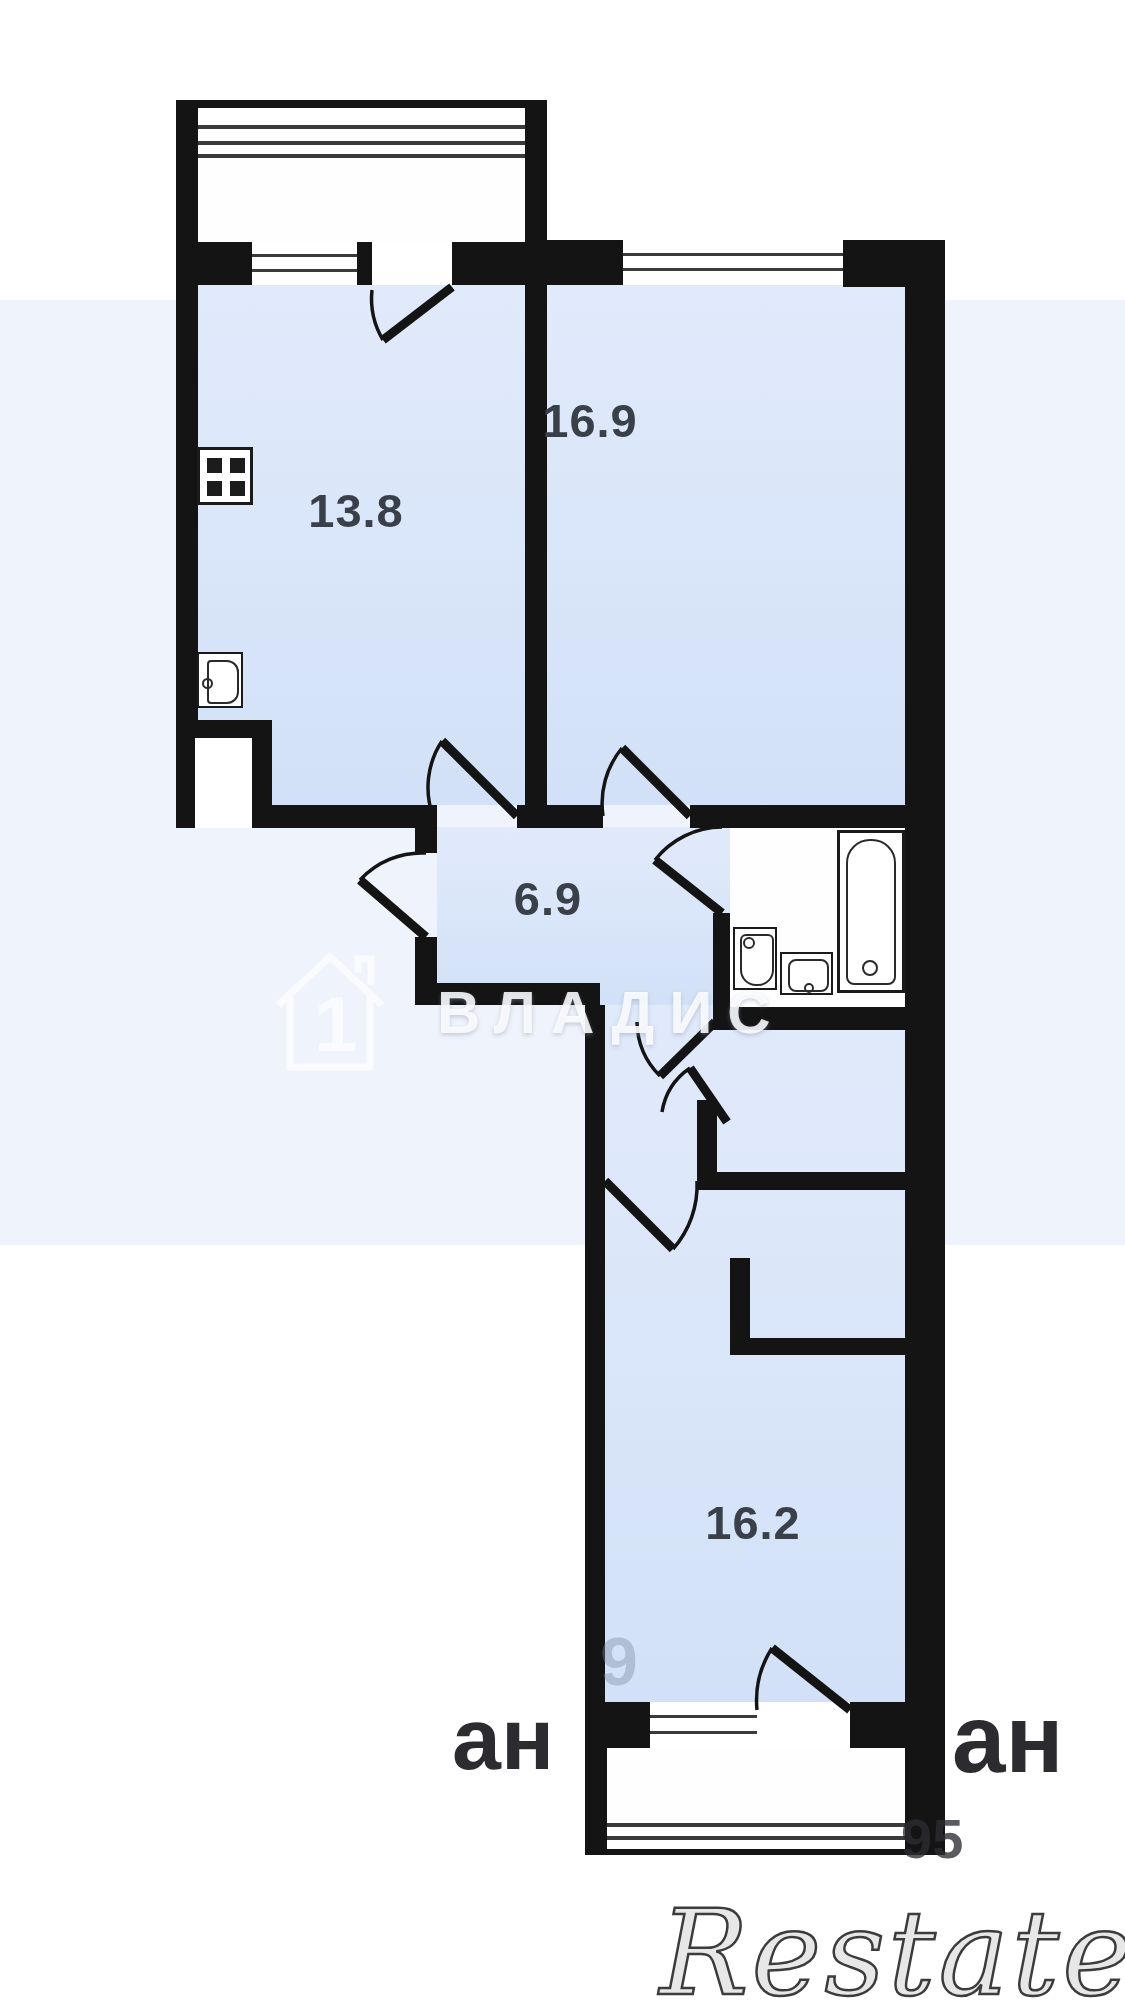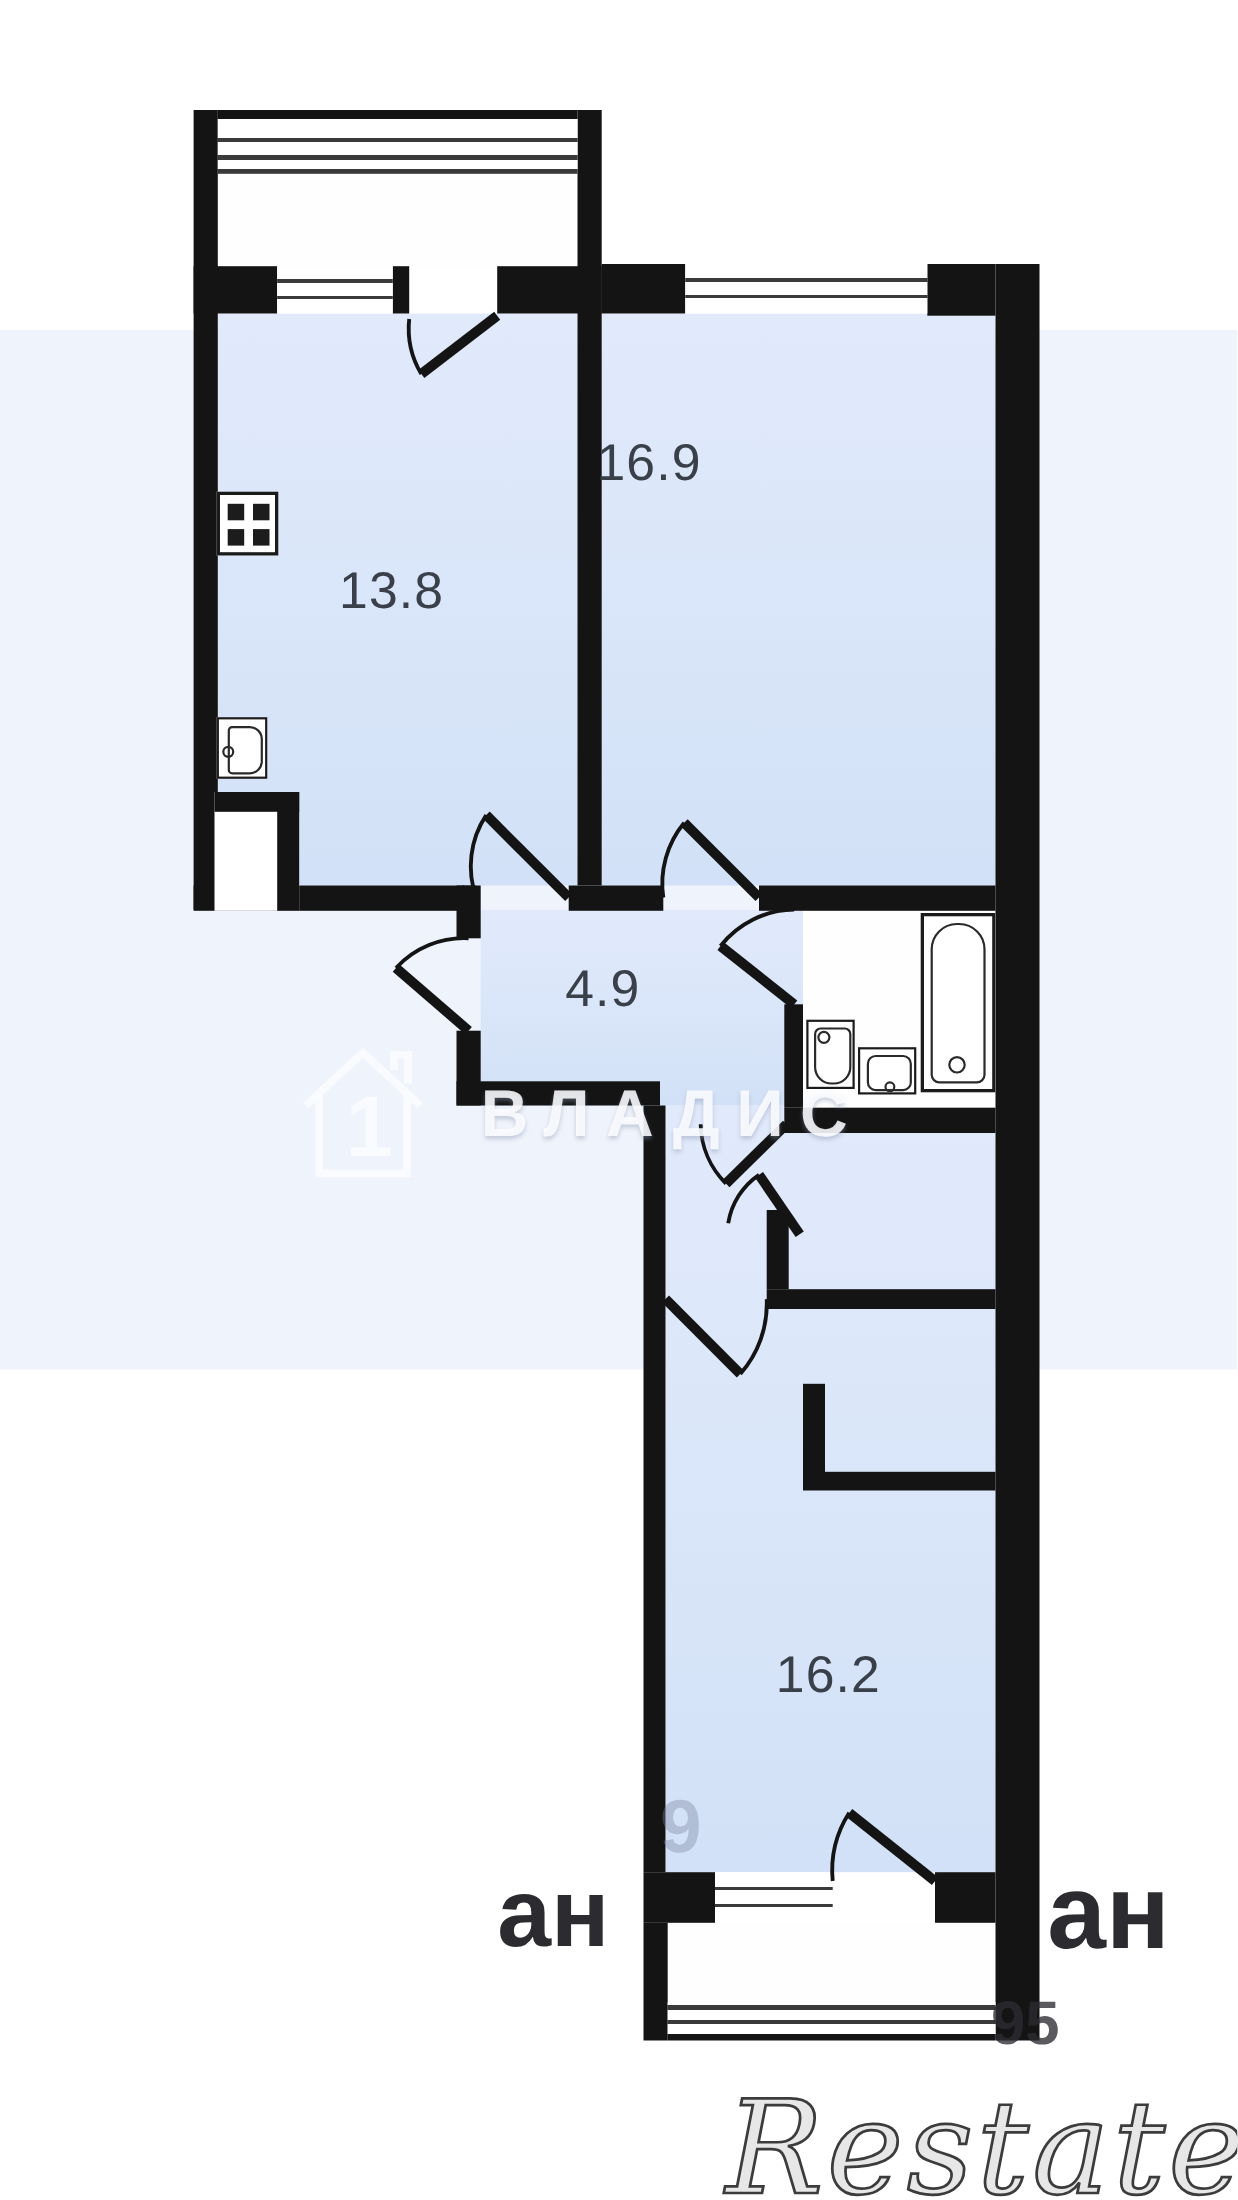--- a/index.html
+++ b/index.html
@@ -3,21 +3,21 @@
 <meta charset="utf-8">
 <style>
   html,body{margin:0;padding:0;background:#ffffff;}
   #stage{position:relative;width:1125px;height:2000px;overflow:hidden;background:#ffffff;
          font-family:"Liberation Sans", sans-serif;}
   .abs{position:absolute;}
   .wall{position:absolute;background:#141414;}
   .blue{position:absolute;background:linear-gradient(180deg,#e1eafb 0%,#d2e1f7 100%);}
   .white{position:absolute;background:#fefefe;}
   .room-label{position:absolute;transform:translate(-50%,-50%);color:#39404a;
-              font-size:47px;font-weight:400;letter-spacing:1px;white-space:nowrap;}
+              font-size:47px;font-weight:700;letter-spacing:1px;white-space:nowrap;}
   .win{position:absolute;}
   .fixture{position:absolute;background:#fff;border:3px solid #1b1b1b;box-sizing:border-box;}
   .wm-vladis{position:absolute;font-weight:700;font-size:60px;letter-spacing:15px;
              color:rgba(252,253,255,0.88);text-shadow:0 2px 4px rgba(135,148,175,0.42);
              white-space:nowrap;}
   .wm-dark{position:absolute;font-weight:700;color:rgba(26,26,30,0.92);white-space:nowrap;}
   .wm-ghost{position:absolute;font-weight:600;color:rgba(120,132,158,0.38);}
   .wm-restate{position:absolute;right:-10px;bottom:-22px;font-family:"DejaVu Serif", serif;
               font-style:italic;font-size:118px;letter-spacing:3px;color:rgba(60,60,60,0.12);
               -webkit-text-stroke:2.5px #3c3c3c;white-space:nowrap;}
@@ -129,23 +129,23 @@
     <path d="M662,1112 A66,66 0 0 1 690,1068" stroke-width="3.5"></path>
     <path d="M727,1122 L690,1068" stroke-width="9"></path>
 
     <path d="M697,1181 A96,96 0 0 1 673,1249" stroke-width="3.5"></path>
     <path d="M605,1181 L673,1249" stroke-width="9"></path>
 
     <path d="M757,1710 A98,98 0 0 1 772,1648" stroke-width="3.5"></path>
     <path d="M850,1710 L772,1648" stroke-width="9"></path>
   </svg>
 
-  <span class="room-label" style="left:356px;top:536px;">13.8</span>
+  <span class="room-label" style="left:356px;top:510px;">13.8</span>
   <span class="room-label" style="left:590px;top:420px;">16.9</span>
-  <span class="room-label" style="left:548px;top:898px;">4.9</span>
+  <span class="room-label" style="left:548px;top:898px;">6.9</span>
   <span class="room-label" style="left:753px;top:1522px;">16.2</span>
 
   <svg class="abs" style="left:268px;top:933px;opacity:0.88;" width="124" height="144" viewBox="0 0 124 144" fill="none" stroke="rgba(252,253,255,0.95)" stroke-width="7">
     <path d="M10,72 L62,24 L114,72"></path>
     <path d="M90,40 L90,26 L103,26 L103,52"></path>
     <path d="M22,62 L22,134 L102,134 L102,62"></path>
     <text x="46" y="118" stroke="none" fill="rgba(252,253,255,0.95)" font-family="Liberation Sans, sans-serif" font-size="78" font-weight="700">1</text>
   </svg>
 
   <span class="wm-vladis" style="left:437px;top:978px;">ВЛАДИС</span>

